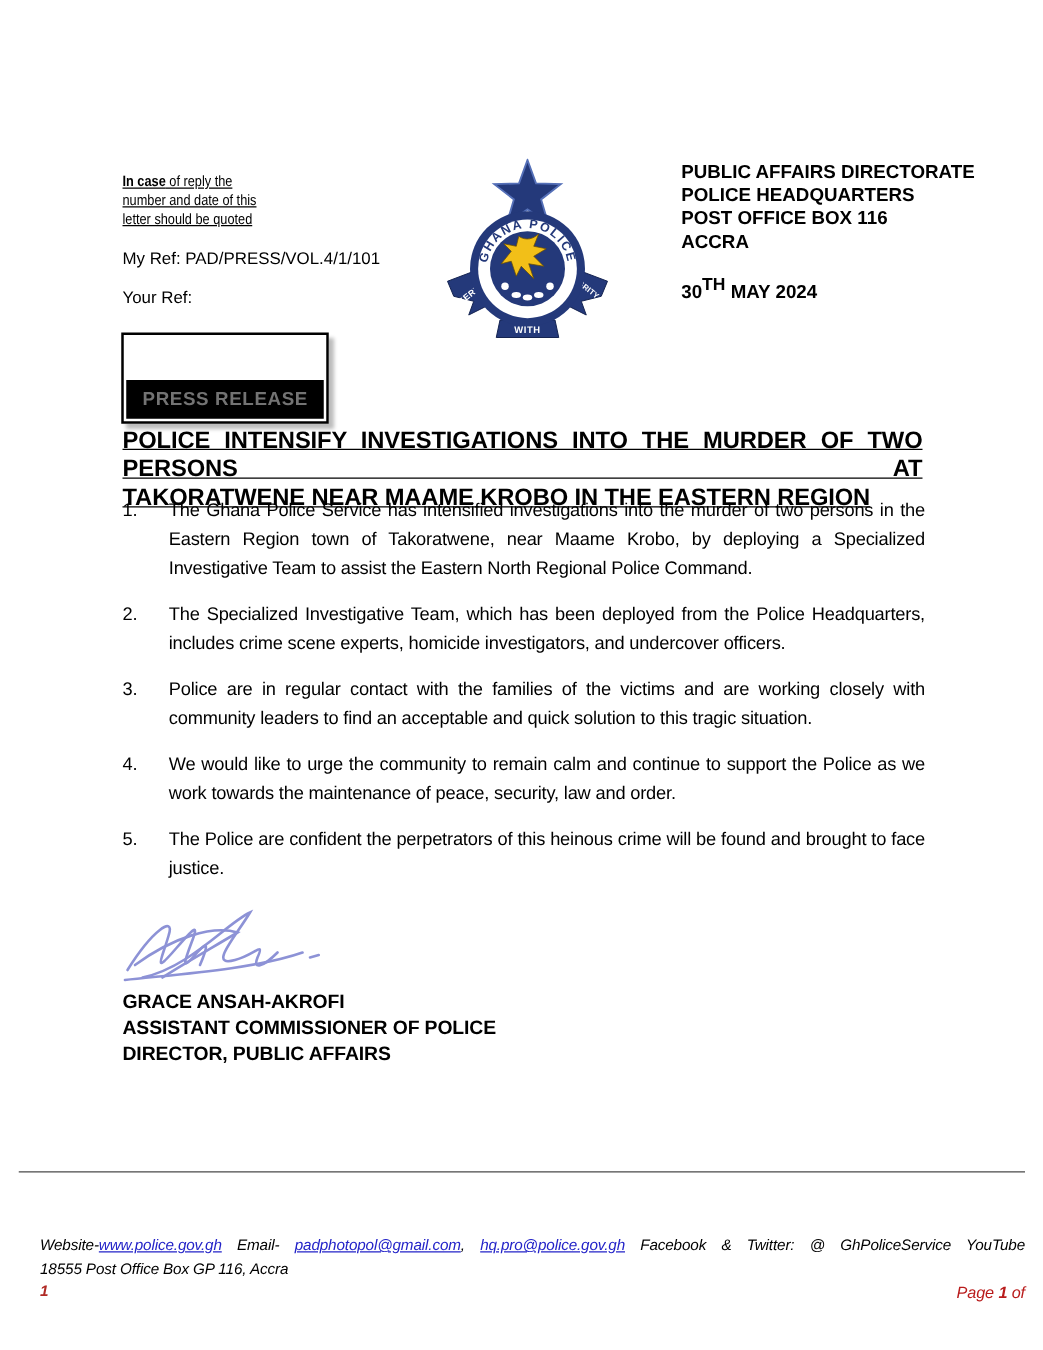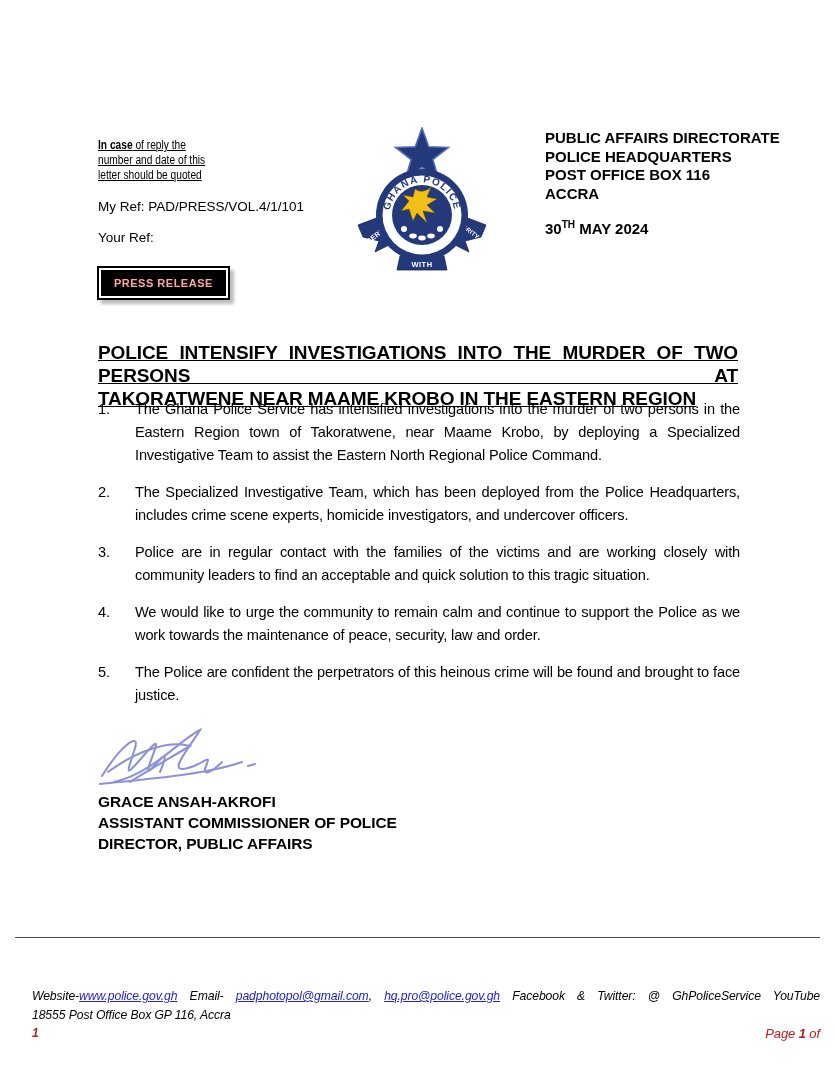--- a/index.html
+++ b/index.html
@@ -28,35 +28,36 @@
 
   
   .hq-block {
     position: absolute; left: 545px; top: 129px;
     font-size: 15px; font-weight: bold; line-height: 18.5px;
   }
   .date-line {
     position: absolute; left: 545px; top: 219px;
     font-size: 15px; font-weight: bold;
   }
-  .date-line sup { font-size: 10px; }
+  .date-line sup { font-size: 14px; }
 
   
   .logo-wrap { position: absolute; left: 357px; top: 127px; width: 130px; height: 145px; }
 
   
   .press-box {
     position: absolute; left: 97px; top: 266px;
     background: #fff; border: 2px solid #000; padding: 2px;
     box-shadow: 4px 4px 3px #bdbdbd;
   }
   .press-box-inner {
-    background: #000; color: #fca5a5; font-weight: bold;
-    font-size: 11px; letter-spacing: 0.5px; padding: 7px 13px;
+    background: #000; color: #737373; font-weight: bold;
+    font-size: 15px; letter-spacing: 0.5px; padding: 7px 13px;
     white-space: nowrap;
+    margin-top: 34px;
   }
 
   
   .title { position: absolute; left: 98px; top: 341px; width: 640px;
            font-weight: bold; font-size: 19px; line-height: 23px; letter-spacing: -0.1px; }
   .title-line { text-decoration: underline; }
   .title-line.just { text-align: justify; text-align-last: justify; }
 
   
   .paragraphs { position: absolute; left: 98px; top: 398px; width: 642px;

